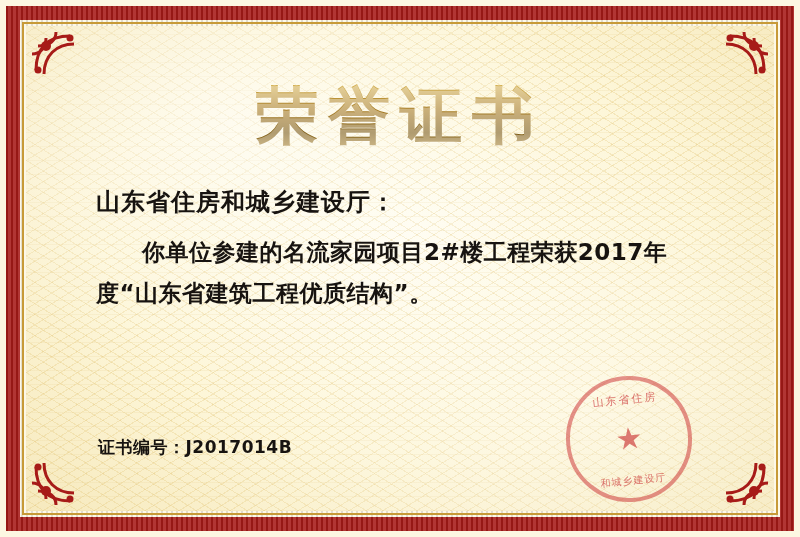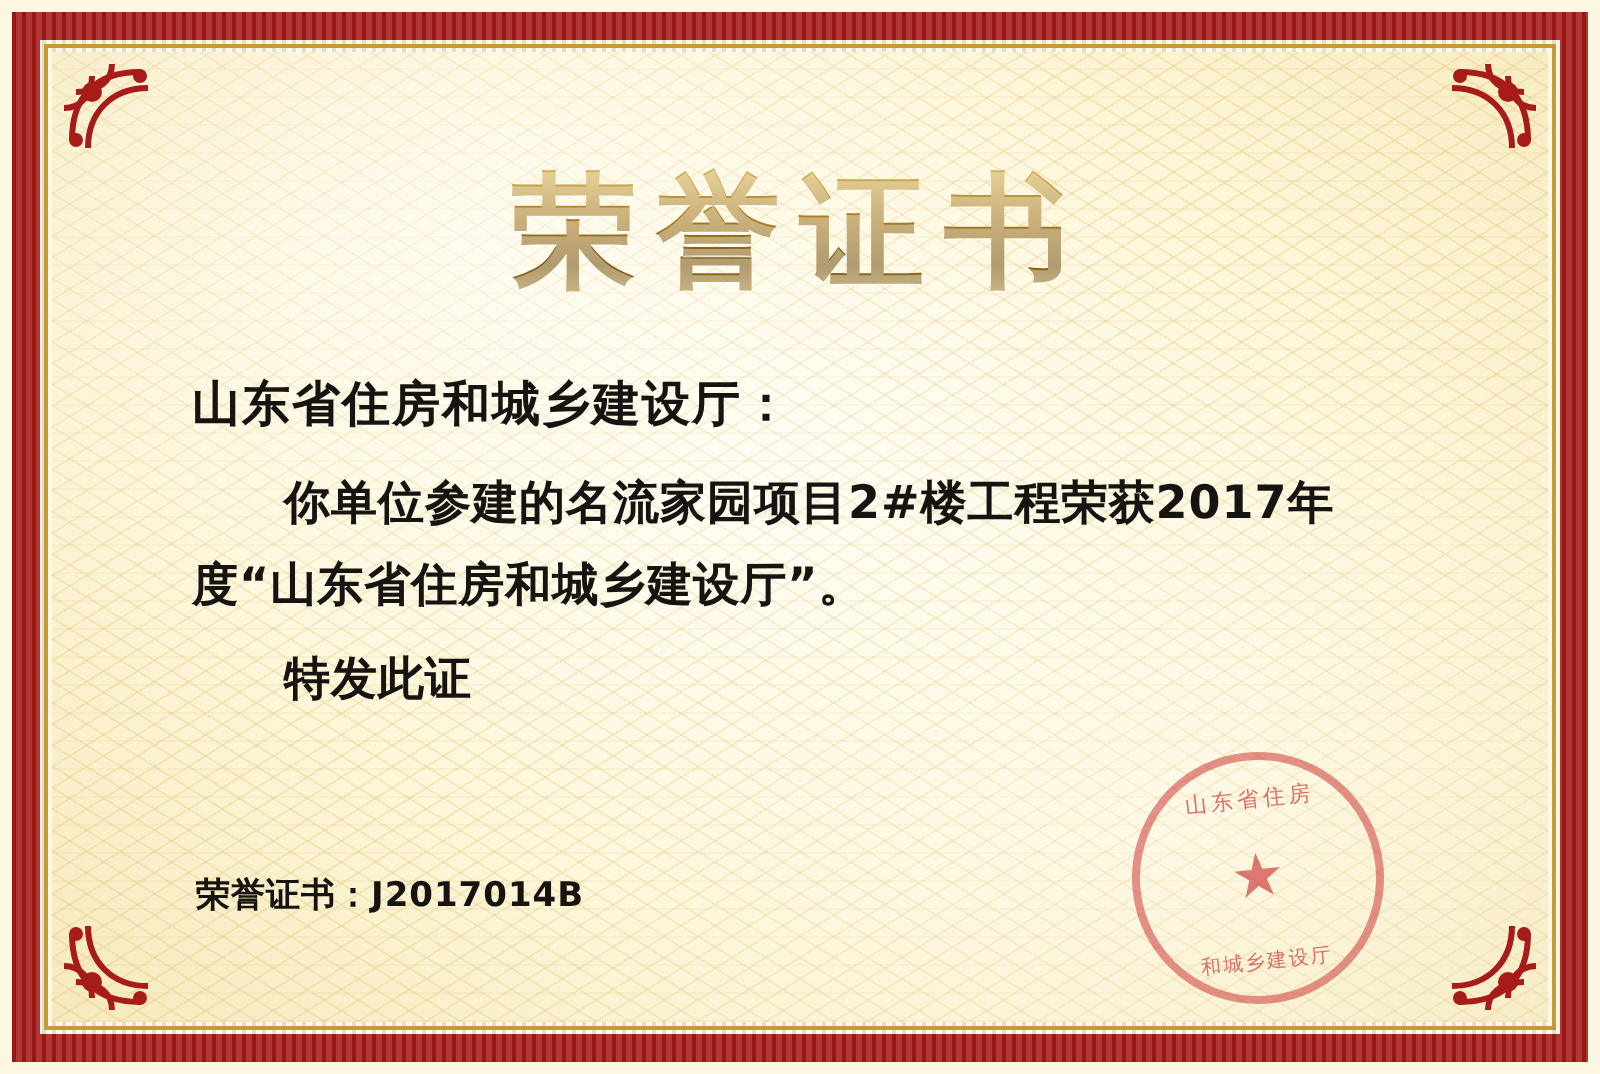--- a/index.html
+++ b/index.html
@@ -299,30 +299,29 @@
         <circle cx="16" cy="16" r="5" fill="#a71b18"></circle>
         <circle cx="40" cy="8" r="3.5" fill="#a71b18"></circle>
         <circle cx="8" cy="40" r="3.5" fill="#a71b18"></circle>
       </svg>
     </div>
 
     <div class="title">荣誉证书</div>
 
     <div class="body-block">
       <div class="recipient">山东省住房和城乡建设厅：</div>
-      <div class="para">你单位参建的名流家园项目2#楼工程荣获2017年度“山东省住房和城乡建设厅”。</div>
-      <div class="para para-2">特发此证</div>
+      <div class="para">你单位参建的名流家园项目2#楼工程荣获2017年度“山东省建筑工程优质结构”。</div>
     </div>
 
     <div class="seal">
       <div class="seal-inner"></div>
       <div class="seal-text-top">山东省住房</div>
       <div class="seal-star">★</div>
       <div class="seal-text-bottom">和城乡建设厅</div>
     </div>
 
     <div class="sign-block">
     </div>
 
-    <div class="cert-no">荣誉证书：J2017014B</div>
+    <div class="cert-no">证书编号：J2017014B</div>
 
   </div>
 </div>
 
 </body></html>

